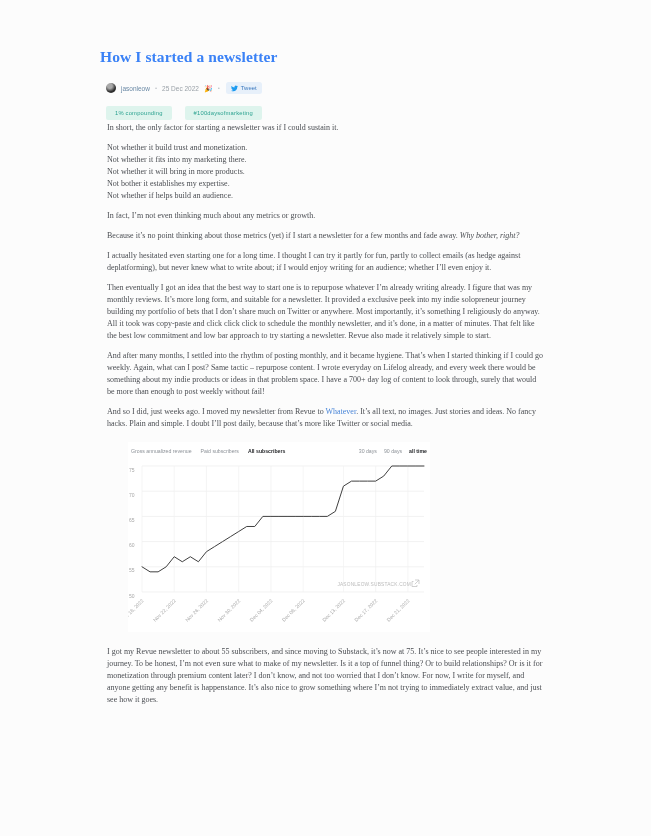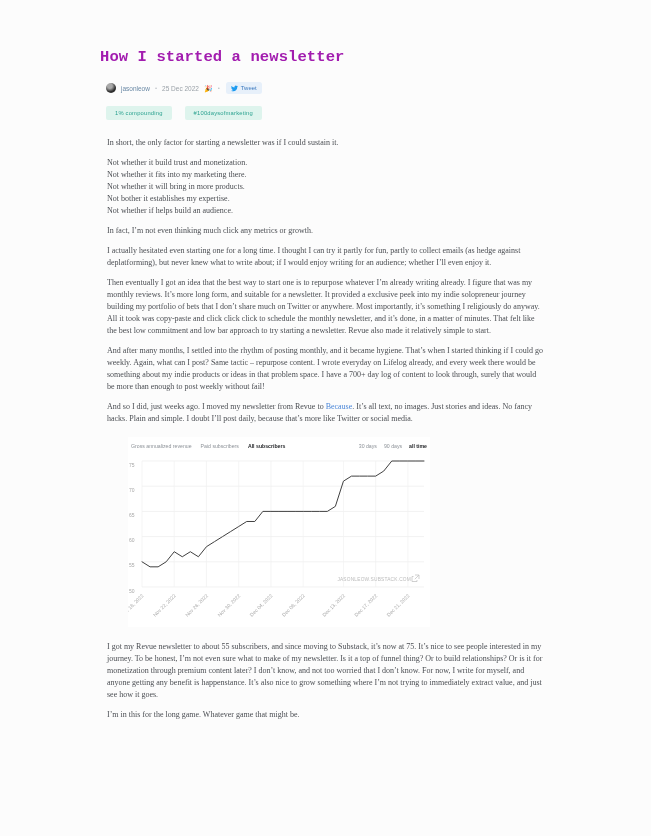--- a/index.html
+++ b/index.html
@@ -6,22 +6,22 @@
   body{
     width:651px;height:836px;
     background:#fcfcfc;
     font-family:"Liberation Sans",sans-serif;
     position:relative;
     overflow:hidden;
   }
   .article{position:absolute;left:100px;top:40px;width:446px;}
   h1.title{
     font-size:15.5px;line-height:18px;margin:8px 0 0 0;
-    color:#a21caf;font-weight:bold;letter-spacing:.1px;
-    font-family:Liberation Mono, monospace;
+    color:#3b82f6;font-weight:bold;letter-spacing:.1px;
+    font-family:Liberation Serif, serif;
   }
   .byline{
     margin:16px 0 0 6px;display:flex;align-items:center;gap:5px;
     font-size:6.5px;color:#9aa1a8;
   }
   .avatar{
     width:10px;height:10px;border-radius:50%;flex:0 0 auto;
     background:radial-gradient(circle at 38% 30%, #a9a9a9 0 26%, #2e2e2e 62%);
   }
   .author{color:#6a89a5;text-decoration:none;}
@@ -33,21 +33,21 @@
     background:#e7f0fa;border-radius:2.5px;padding:2.5px 5px;
     color:#3f7cc0;font-size:6px;text-decoration:none;margin-left:1px;
   }
   .bird{width:7px;height:7px;fill:#1d9bf0;}
   .tags{margin:12px 0 0 6px;display:flex;gap:13px;}
   .tag{
     background:#def4ed;color:#2ba290;font-size:5.8px;
     padding:4px 9px;border-radius:2px;text-decoration:none;letter-spacing:.2px;
   }
   .body{
-    margin:17px 0 0 7px;width:438px;
+    margin:2px 0 0 7px;width:438px;
     font-family:"Liberation Serif","DejaVu Serif",serif;
     font-size:8px;line-height:12px;color:#4b4e53;
   }
   .para{margin:0 0 8px 0;}
   .para em{font-style:italic;}
   .inline-link{color:#4a86d8;text-decoration:none;}
   figure.chart{margin:12px 0 14px 21px;width:302px;background:#ffffff;padding:0;}
   .chart-head{
     display:flex;justify-content:space-between;align-items:center;
     font-family:"Liberation Sans",sans-serif;font-size:5.2px;color:#8d9298;
@@ -81,25 +81,26 @@
 
   <div class="tags">
     <a class="tag" href="#">1% compounding</a>
     <a class="tag" href="#">#100daysofmarketing</a>
   </div>
 
   <div class="body">
     <div>
         <p class="para"><span>In short, the only factor for starting a newsletter was if I could sustain it.</span></p>
         <p class="para"><span>Not whether it build trust and monetization.</span><br><span>Not whether it fits into my marketing there.</span><br><span>Not whether it will bring in more products.</span><br><span>Not bother it establishes my expertise.</span><br><span>Not whether if helps build an audience.</span></p>
-        <p class="para"><span>In fact, I’m not even thinking much click any metrics or growth.</span></p>
+        <p class="para"><span>In fact, I’m not even thinking much about any metrics or growth.</span></p>
+        <p class="para"><span>Because it’s no point thinking about those metrics (yet) if I start a newsletter for a few months and fade away. </span><em>Why bother, right?</em></p>
         <p class="para"><span>I actually hesitated even starting one for a long time. I thought I can try it partly for fun, partly to collect emails (as hedge against deplatforming), but never knew what to write about; if I would enjoy writing for an audience; whether I’ll even enjoy it.</span></p>
         <p class="para"><span>Then eventually I got an idea that the best way to start one is to repurpose whatever I’m already writing already. I figure that was my monthly reviews. It’s more long form, and suitable for a newsletter. It provided a exclusive peek into my indie solopreneur journey building my portfolio of bets that I don’t share much on Twitter or anywhere. Most importantly, it’s something I religiously do anyway. All it took was copy-paste and click click click to schedule the monthly newsletter, and it’s done, in a matter of minutes. That felt like the best low commitment and low bar approach to try starting a newsletter. Revue also made it relatively simple to start.</span></p>
         <p class="para"><span>And after many months, I settled into the rhythm of posting monthly, and it became hygiene. That’s when I started thinking if I could go weekly. Again, what can I post? Same tactic – repurpose content. I wrote everyday on Lifelog already, and every week there would be something about my indie products or ideas in that problem space. I have a 700+ day log of content to look through, surely that would be more than enough to post weekly without fail!</span></p>
-        <p class="para"><span>And so I did, just weeks ago. I moved my newsletter from Revue to </span><a href="#" class="inline-link">Because</a><span>. It’s all text, no images. Just stories and ideas. No fancy hacks. Plain and simple. I doubt I’ll post daily, because that’s more like Twitter or social media.</span></p>
+        <p class="para"><span>And so I did, just weeks ago. I moved my newsletter from Revue to </span><a href="#" class="inline-link">Whatever</a><span>. It’s all text, no images. Just stories and ideas. No fancy hacks. Plain and simple. I doubt I’ll post daily, because that’s more like Twitter or social media.</span></p>
       </div>
 
     <figure class="chart">
       <div class="chart-head">
         <div class="left">
           <span class="ctab">Gross annualized revenue</span>
           <span class="ctab">Paid subscribers</span>
           <span class="ctab active">All subscribers</span>
         </div>
         <div class="right">
@@ -140,16 +141,15 @@
           <line x1="279.8857142857143" x2="279.8857142857143" y1="4" y2="130" stroke="#f0f0f0" stroke-width="0.7"></line>
           <text x="281.8857142857143" y="139" font-size="5" fill="#a8a8a8" text-anchor="end" transform="rotate(-45 281.8857142857143 139)">Dec 21, 2022</text>
           <polyline points="14,104.8 22.057142857142857,109.84 30.114285714285714,109.84 38.17142857142857,104.8 46.22857142857143,94.72 54.285714285714285,99.76 62.34285714285714,94.72 70.4,99.76 78.45714285714286,89.68 86.51428571428572,84.64 94.57142857142857,79.6 102.62857142857143,74.56 110.68571428571428,69.52000000000001 118.74285714285715,64.48 126.8,64.48 134.85714285714286,54.400000000000006 142.9142857142857,54.400000000000006 150.97142857142856,54.400000000000006 159.02857142857144,54.400000000000006 167.0857142857143,54.400000000000006 175.14285714285714,54.400000000000006 183.2,54.400000000000006 191.25714285714287,54.400000000000006 199.31428571428572,54.400000000000006 207.37142857142857,49.36 215.42857142857142,24.159999999999997 223.4857142857143,19.120000000000005 231.54285714285714,19.120000000000005 239.6,19.120000000000005 247.65714285714284,19.120000000000005 255.71428571428572,14.079999999999998 263.7714285714286,4 271.8285714285714,4 279.8857142857143,4 287.9428571428571,4 296,4" fill="none" stroke="#404040" stroke-width="1" stroke-linejoin="round" stroke-linecap="round"></polyline>
           <text x="283" y="124" font-size="4.8" fill="#bbbbbb" text-anchor="end" letter-spacing=".2">JASONLEOW.SUBSTACK.COM</text>
           <path d="M285.5,119.5 h-1.5 v5 h5 v-1.5 M287,118 h4 v4 M290.8,118.2 l-4,4" fill="none" stroke="#bbbbbb" stroke-width="0.7"></path>
         </svg>
     </figure>
 
     <div>
         <p class="para"><span>I got my Revue newsletter to about 55 subscribers, and since moving to Substack, it’s now at 75. It’s nice to see people interested in my journey. To be honest, I’m not even sure what to make of my newsletter. Is it a top of funnel thing? Or to build relationships? Or is it for monetization through premium content later? I don’t know, and not too worried that I don’t know. For now, I write for myself, and anyone getting any benefit is happenstance. It’s also nice to grow something where I’m not trying to immediately extract value, and just see how it goes.</span></p>
-        <p class="para"><span>I’m in this for the long game. Whatever game that might be.</span></p>
       </div>
   </div>
 </article>
 
 </body></html>

